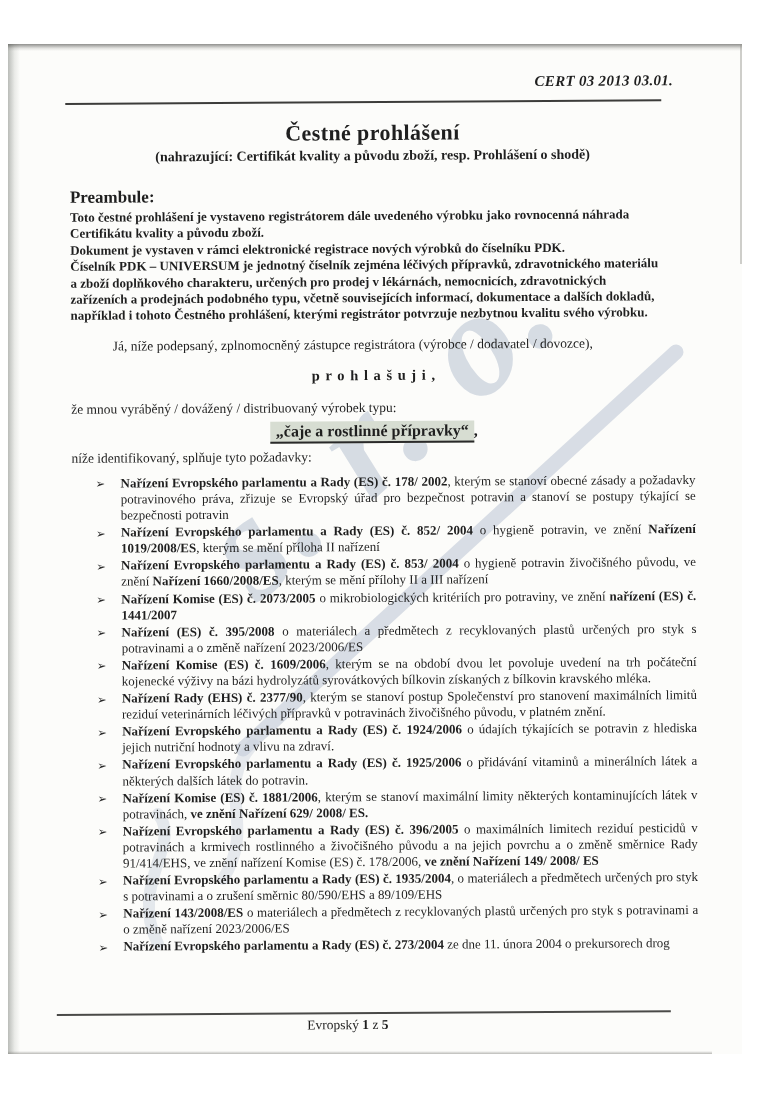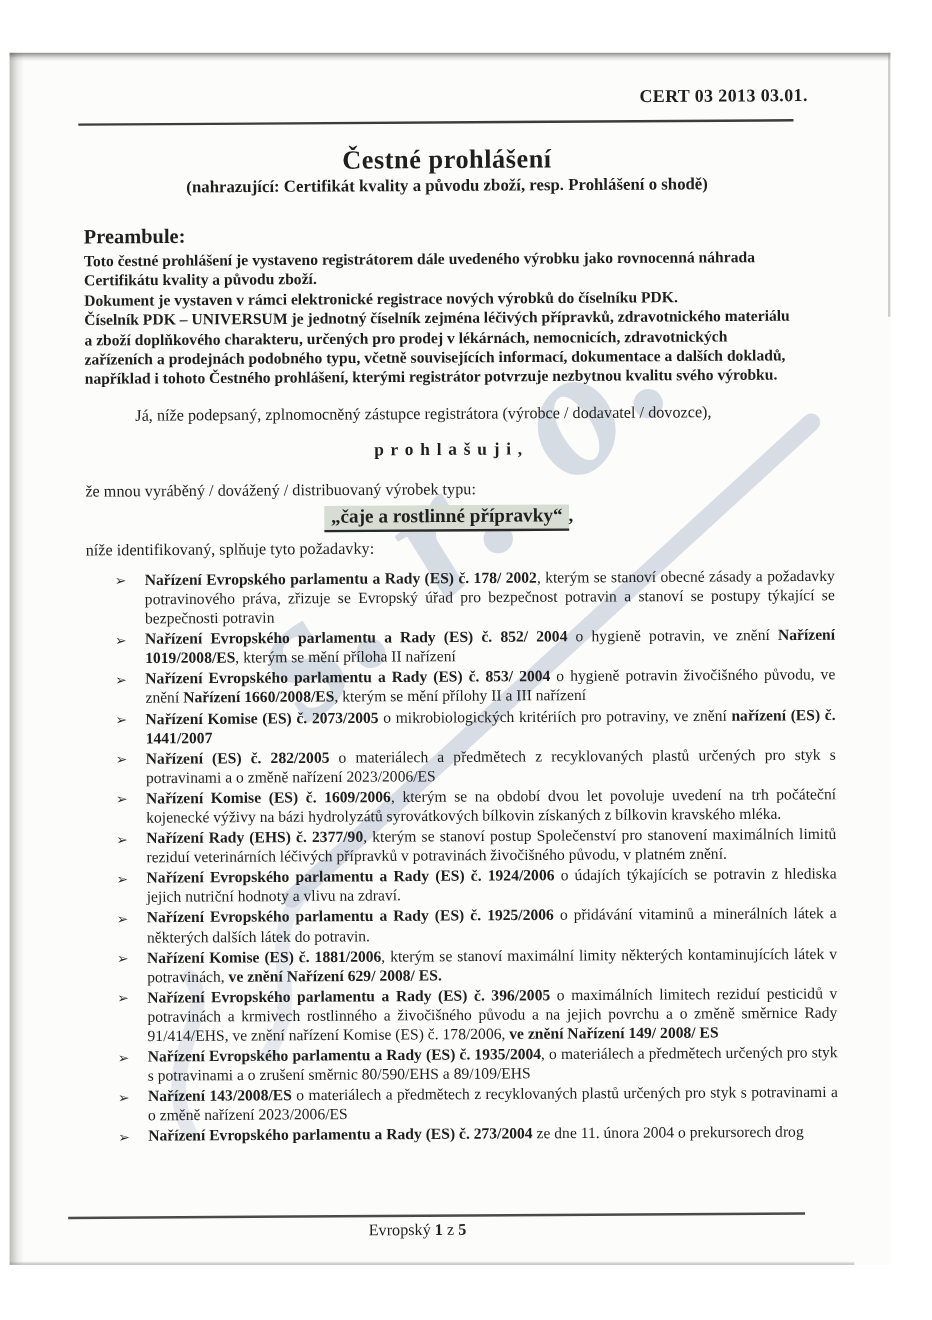--- a/index.html
+++ b/index.html
@@ -17,21 +17,21 @@
   .edge-bottom { position:absolute; left:0; bottom:0; right:30px; height:3px;
                  background:linear-gradient(to top, rgba(120,120,115,.5), transparent); }
   .edge-right { position:absolute; right:0; top:0; width:2px; height:220px;
                 background:rgba(150,150,145,.45); }
 
   .watermark-layer { position:absolute; inset:0; z-index:1; pointer-events:none; }
 
   .content { position:absolute; inset:0; z-index:2; transform:rotate(-0.35deg); }
 
   .doc-code { position:absolute; top:30px; right:66px; font-size:15px;
-              font-weight:bold; letter-spacing:.3px; }
+              font-weight:bold; font-style:italic; letter-spacing:.3px; }
   .rule-top { position:absolute; top:57px; left:60px; width:596px;
               border-top:2px solid #3c3c3a; }
 
   .title { margin-top:76px; text-align:center; font-size:22px; font-weight:bold;
            letter-spacing:.4px; }
   .subtitle { margin-top:2px; text-align:center; font-size:14px; font-weight:bold; }
 
   .preamble { margin:22px 78px 0 64px; }
   .preamble-heading { font-size:17px; font-weight:bold; margin-bottom:2px; }
   .preamble p { font-size:13px; font-weight:bold; line-height:16.4px; }
@@ -98,21 +98,21 @@
       <span class="hl">„čaje a rostlinné přípravky“</span><span>,</span>
     </div>
 
     <div class="outro">níže identifikovaný, splňuje tyto požadavky:</div>
 
     <ul class="requirements" id="req-list">
         <li><span class="marker">➢</span><b>Nařízení Evropského parlamentu a Rady (ES) č. 178/ 2002</b><span>, kterým se stanoví obecné zásady a požadavky potravinového práva, zřizuje se Evropský úřad pro bezpečnost potravin a stanoví se postupy týkající se bezpečnosti potravin</span></li>
         <li><span class="marker">➢</span><b>Nařízení Evropského parlamentu a Rady (ES) č. 852/ 2004</b><span> o hygieně potravin, ve znění </span><b>Nařízení 1019/2008/ES</b><span>, kterým se mění příloha II nařízení</span></li>
         <li><span class="marker">➢</span><b>Nařízení Evropského parlamentu a Rady (ES) č. 853/ 2004</b><span> o hygieně potravin živočišného původu, ve znění </span><b>Nařízení 1660/2008/ES</b><span>, kterým se mění přílohy II a III nařízení</span></li>
         <li><span class="marker">➢</span><b>Nařízení Komise (ES) č. 2073/2005</b><span> o mikrobiologických kritériích pro potraviny, ve znění </span><b>nařízení (ES) č. 1441/2007</b></li>
-        <li><span class="marker">➢</span><b>Nařízení (ES) č. 282/2005</b><span> o materiálech a předmětech z recyklovaných plastů určených pro styk s potravinami a o změně nařízení 2023/2006/ES</span></li>
+        <li><span class="marker">➢</span><b>Nařízení (ES) č. 395/2008</b><span> o materiálech a předmětech z recyklovaných plastů určených pro styk s potravinami a o změně nařízení 2023/2006/ES</span></li>
         <li><span class="marker">➢</span><b>Nařízení Komise (ES) č. 1609/2006</b><span>, kterým se na období dvou let povoluje uvedení na trh počáteční kojenecké výživy na bázi hydrolyzátů syrovátkových bílkovin získaných z bílkovin kravského mléka.</span></li>
         <li><span class="marker">➢</span><b>Nařízení Rady (EHS) č. 2377/90</b><span>, kterým se stanoví postup Společenství pro stanovení maximálních limitů reziduí veterinárních léčivých přípravků v potravinách živočišného původu, v platném znění.</span></li>
         <li><span class="marker">➢</span><b>Nařízení Evropského parlamentu a Rady (ES) č. 1924/2006</b><span> o údajích týkajících se potravin z hlediska jejich nutriční hodnoty a vlivu na zdraví.</span></li>
         <li><span class="marker">➢</span><b>Nařízení Evropského parlamentu a Rady (ES) č. 1925/2006</b><span> o přidávání vitaminů a minerálních látek a některých dalších látek do potravin.</span></li>
         <li><span class="marker">➢</span><b>Nařízení Komise (ES) č. 1881/2006</b><span>, kterým se stanoví maximální limity některých kontaminujících látek v potravinách, </span><b>ve znění Nařízení 629/ 2008/ ES.</b></li>
         <li><span class="marker">➢</span><b>Nařízení Evropského parlamentu a Rady (ES) č. 396/2005</b><span> o maximálních limitech reziduí pesticidů v potravinách a krmivech rostlinného a živočišného původu a na jejich povrchu a o změně směrnice Rady 91/414/EHS, ve znění nařízení Komise (ES) č. 178/2006, </span><b>ve znění Nařízení 149/ 2008/ ES</b></li>
         <li><span class="marker">➢</span><b>Nařízení Evropského parlamentu a Rady (ES) č. 1935/2004</b><span>, o materiálech a předmětech určených pro styk s potravinami a o zrušení směrnic 80/590/EHS a 89/109/EHS</span></li>
         <li><span class="marker">➢</span><b>Nařízení 143/2008/ES</b><span> o materiálech a předmětech z recyklovaných plastů určených pro styk s potravinami a o změně nařízení 2023/2006/ES</span></li>
         <li><span class="marker">➢</span><b>Nařízení Evropského parlamentu a Rady (ES) č. 273/2004</b><span> ze dne 11. února 2004 o prekursorech drog</span></li>
       </ul>

